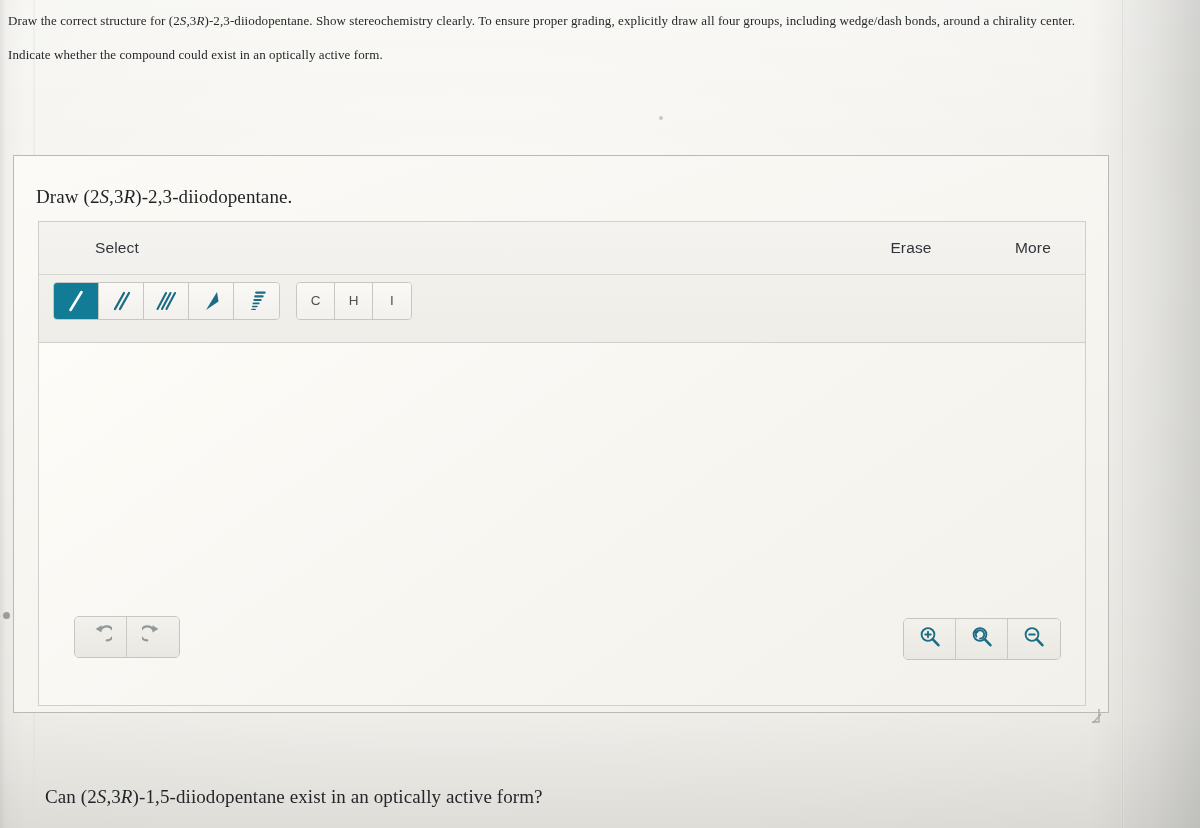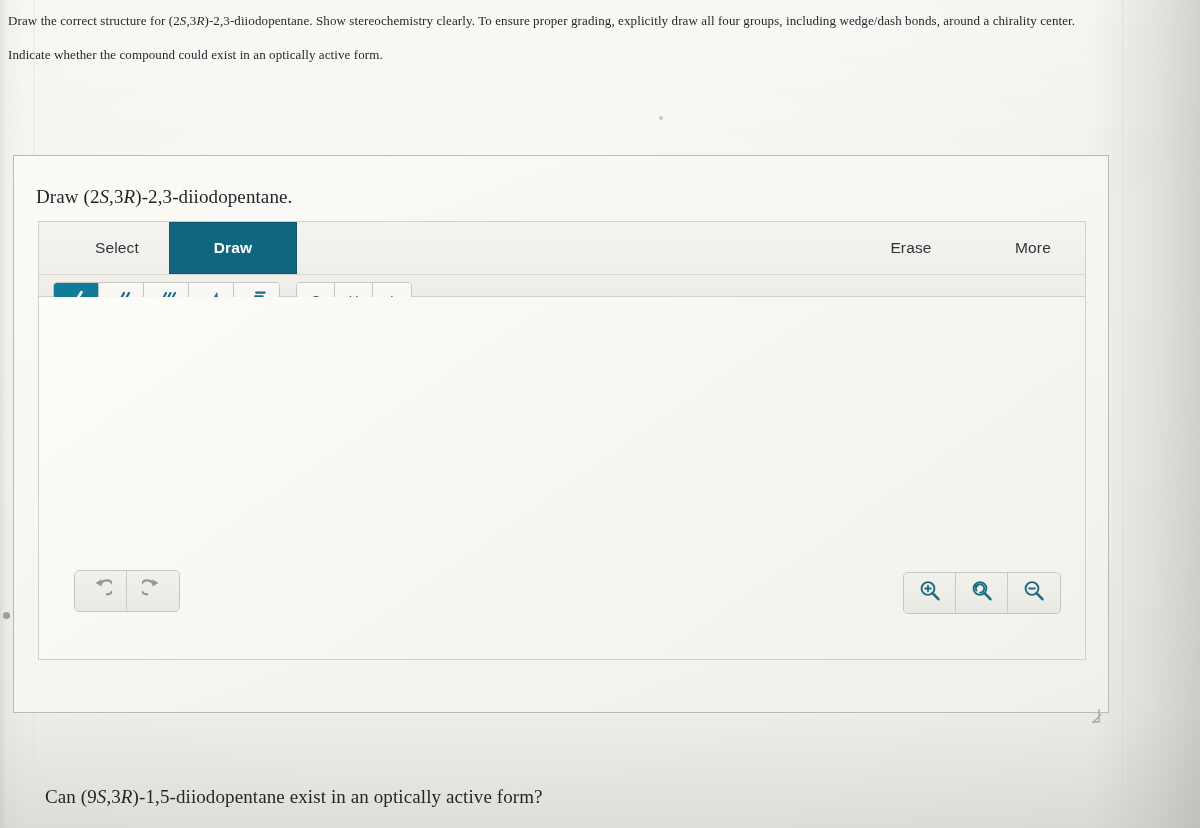--- a/index.html
+++ b/index.html
@@ -98,21 +98,21 @@
   #editor {
     position: absolute;
     left: 24px;
     top: 65px;
     width: 1048px;
     height: 468px;
   }
 
   #toolbar {
     position: relative;
-    height: 76px;
+    height: 122px;
     border: 1px solid #cfd0cb;
     background: linear-gradient(180deg, #f4f3ef 0%, #eeede8 100%);
     box-sizing: border-box;
   }
 
   .tabs-row {
     position: relative;
     height: 52px;
     border-bottom: 1px solid #d6d6d1;
     display: flex;
@@ -265,23 +265,20 @@
 
   <div id="editor">
 
     <div id="toolbar">
 
       <div class="tabs-row">
         <div class="tab spacer-sm"></div>
         <div class="tab">
           <span>Select</span>
         </div>
-        <div class="tab active">
-          <span>Draw</span>
-        </div>
         <div class="tab erase">
           <span>Erase</span>
         </div>
         <div class="tab">
           <span>More</span>
         </div>
       </div>
 
       <div class="tools-row">
 
@@ -416,14 +413,14 @@
 
   <span class="resize-handle">
     <svg width="20" height="18" viewBox="0 0 20 18">
       <path d="M2 15 L9 15 L9 2" fill="none" stroke="#a9aba7" stroke-width="1.4"></path>
       <path d="M3 16 L11 7" fill="none" stroke="#a9aba7" stroke-width="1.2"></path>
     </svg>
   </span>
 </div>
 
 <div id="bottom-question">
-  <span>Can (9</span><i>S</i><span>,3</span><i>R</i><span>)-1,5-diiodopentane exist in an optically active form?</span>
+  <span>Can (2</span><i>S</i><span>,3</span><i>R</i><span>)-1,5-diiodopentane exist in an optically active form?</span>
 </div>
 
 </body></html>

